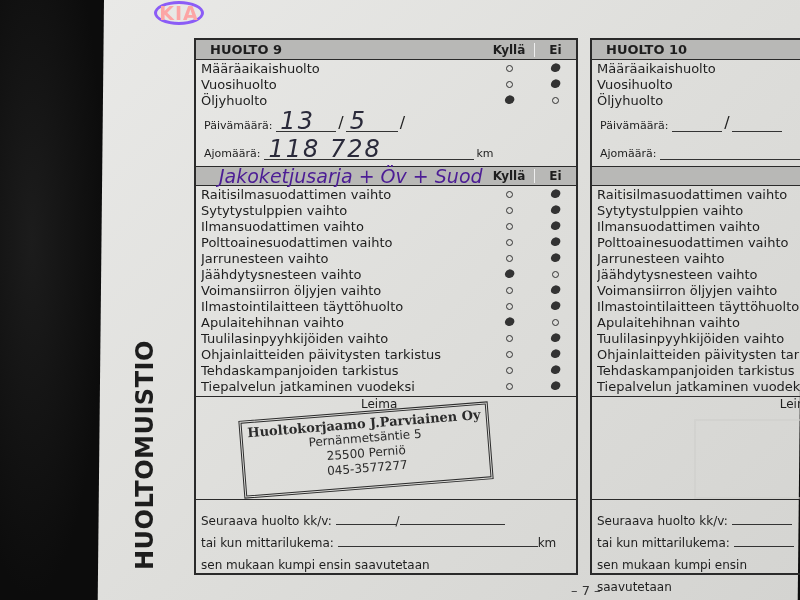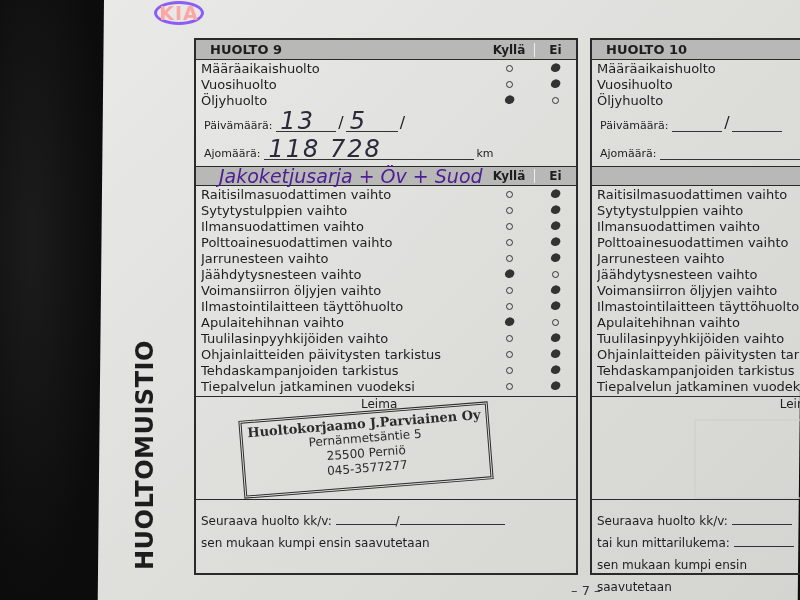--- a/index.html
+++ b/index.html
@@ -230,20 +230,22 @@
       <div class="s1">Huoltokorjaamo J.Parviainen Oy</div>
       <div class="s2">Pernänmetsäntie 5</div>
       <div class="s2">25500 Perniö</div>
       <div class="s2">045-3577277</div>
     </div>
   </div>
 
   <div class="next">
     <div><span>Seuraava huolto kk/v:</span>
       <span class="ul" style="width:60px"></span>/<span class="ul" style="width:105px"></span></div>
+    <div><span>tai kun mittarilukema:</span>
+      <span class="ul" style="width:200px"></span><span>km</span></div>
     <div>sen mukaan kumpi ensin saavutetaan</div>
   </div>
 </div>
 
 <div class="card c10">
   <div class="hdr">
     <span class="t">HUOLTO 10</span>
   </div>
   <div id="h10-types">
       <div class="row">

